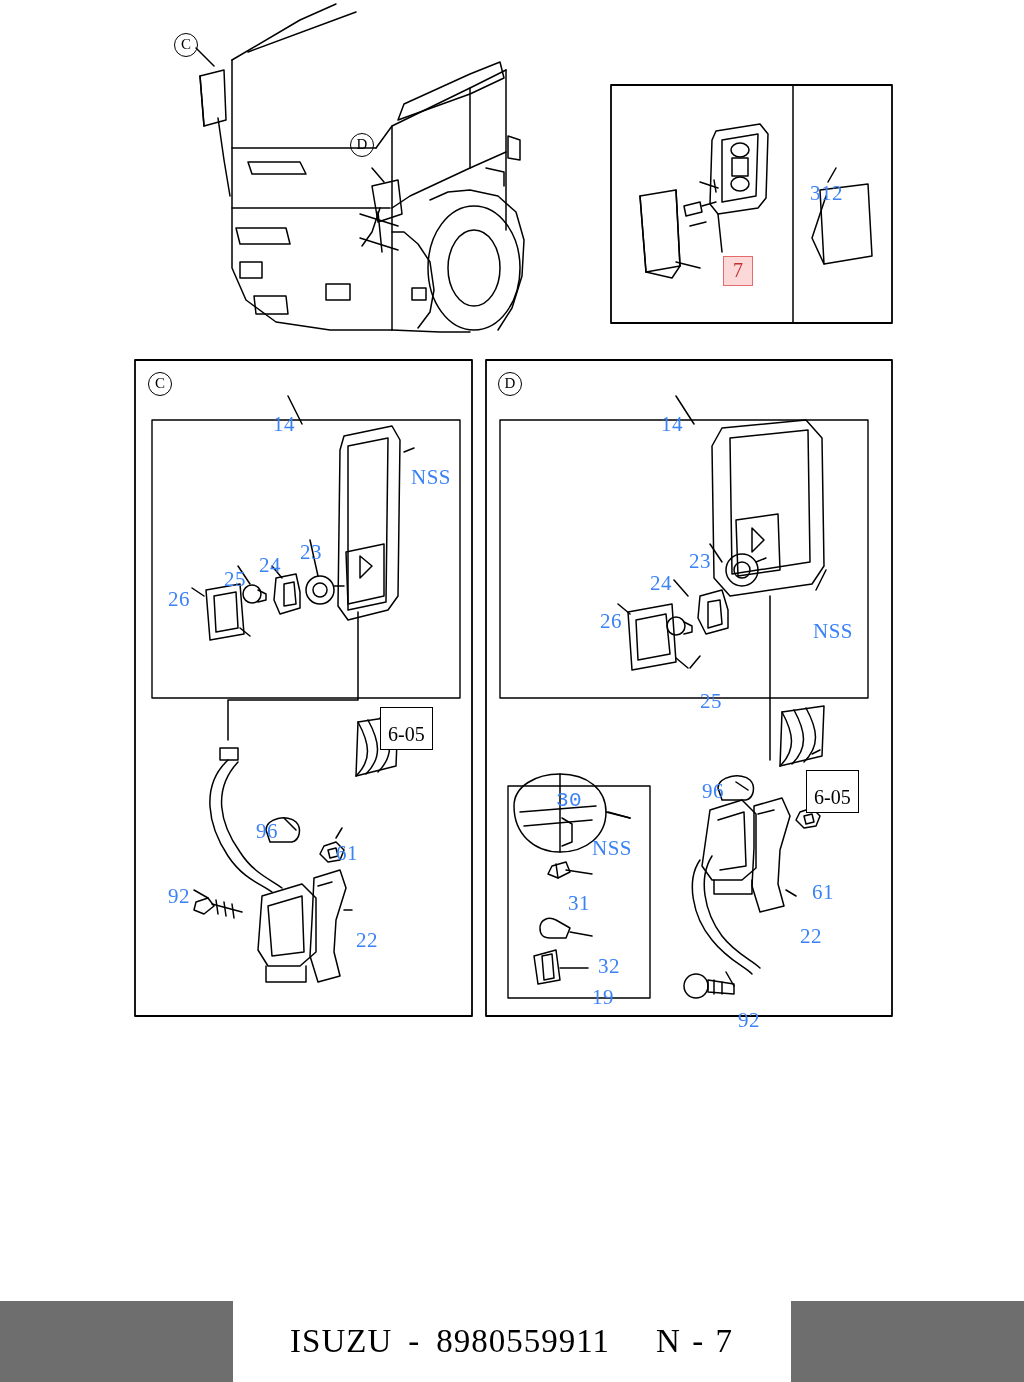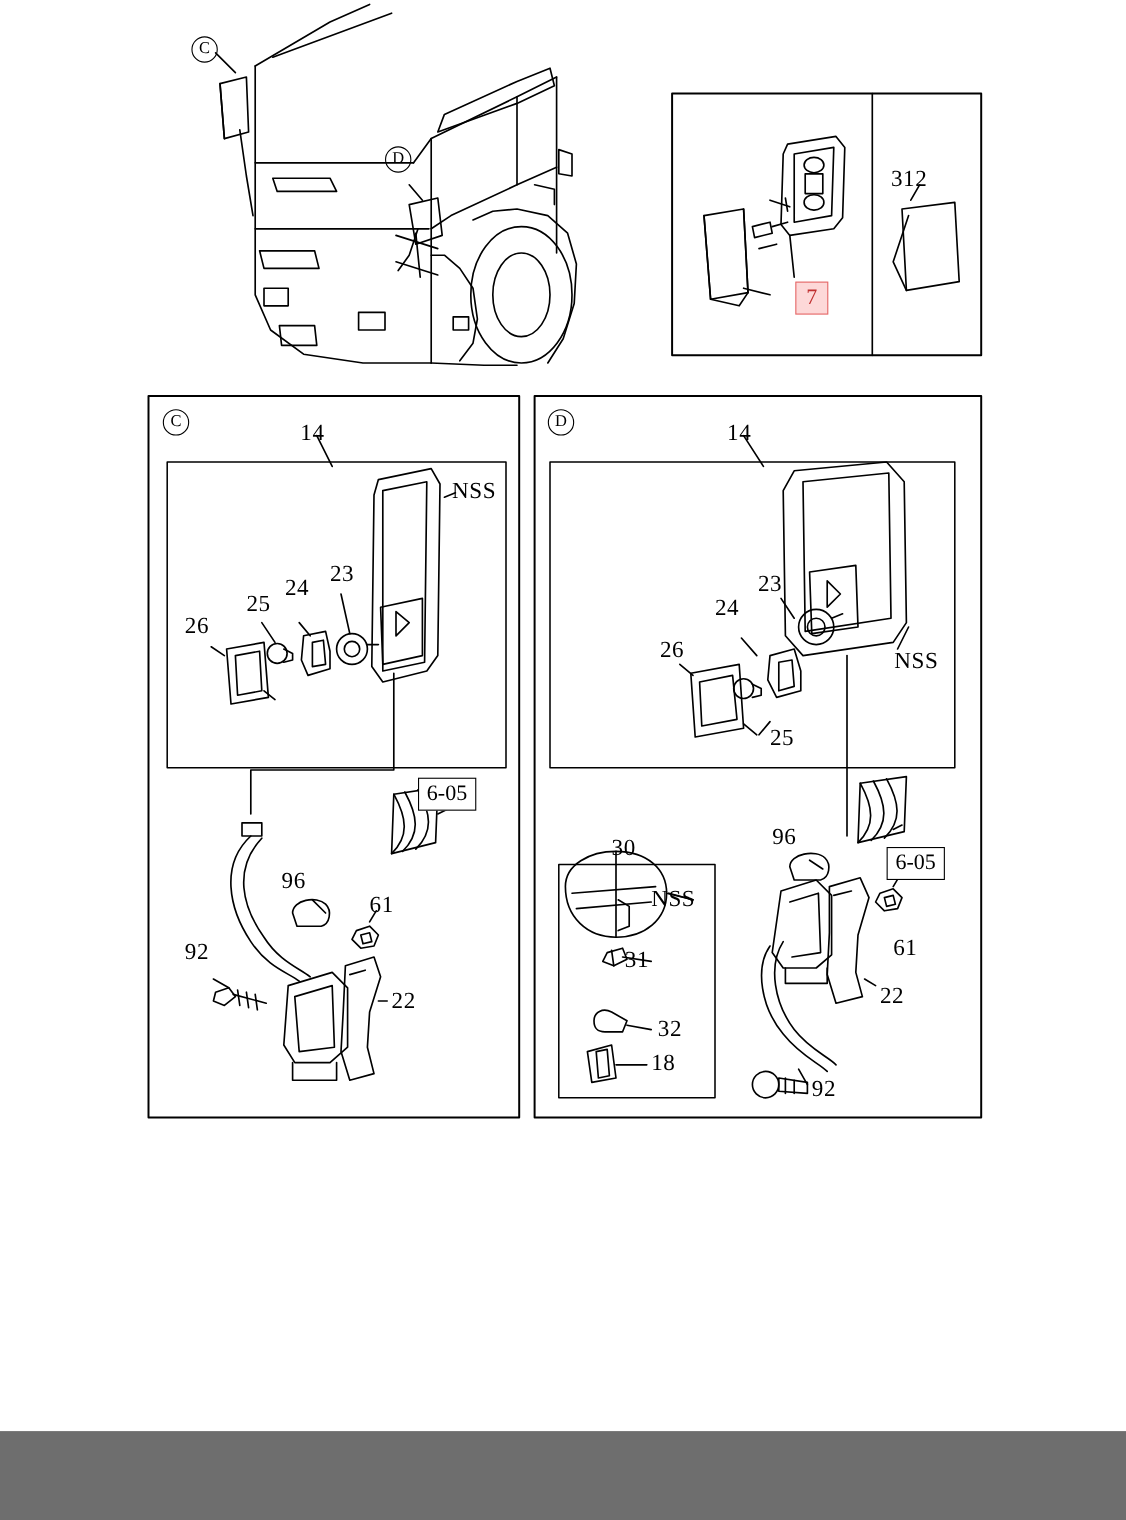--- a/index.html
+++ b/index.html
@@ -25,29 +25,30 @@
     position: absolute;
     left: 0; top: 0;
     width: 1024px;
     height: 1382px;
   }
   .lbl {
     position: absolute;
     font-family: "Liberation Serif", serif;
     font-size: 21px;
     letter-spacing: 0.5px;
-    color: #000000;
+    color: #3b82f6;
     white-space: nowrap;
+    margin-top: 31px;
   }
   .boxed {
     position: absolute;
     border: 1.6px solid #000;
     font-family: "Liberation Serif", serif;
     font-size: 20px;
-    padding: 2px 7px 3px 7px;
+    padding: 15px 7px 3px 7px;
     background: #fff;
     white-space: nowrap;
     text-align: center;
   }
   .highlight {
     position: absolute;
     background: #fdd8d8;
     border: 1.2px solid #e46b6b;
     color: #c03030;
     font-family: "Liberation Serif", serif;
@@ -345,21 +346,27 @@
   <div class="lbl" style="left:813px; top:588px;">NSS</div>
   <div class="lbl" style="left:689px; top:518px;">23</div>
   <div class="lbl" style="left:650px; top:540px;">24</div>
   <div class="lbl" style="left:600px; top:578px;">26</div>
   <div class="lbl" style="left:700px; top:658px;">25</div>
   <div class="lbl" style="left:702px; top:748px;">96</div>
   <div class="lbl" style="left:812px; top:849px;">61</div>
   <div class="lbl" style="left:738px; top:977px;">92</div>
   <div class="lbl" style="left:800px; top:893px;">22</div>
   <div class="boxed" style="left:806px; top:770px;">6-05</div>
-  <div class="lbl" style="left:556px; top:758px;">30</div>
+  <div class="lbl" style="left:556px; top:758px;font-family:Liberation Mono, monospace;">30</div>
   <div class="lbl" style="left:592px; top:805px;">NSS</div>
   <div class="lbl" style="left:568px; top:860px;">31</div>
   <div class="lbl" style="left:598px; top:923px;">32</div>
-  <div class="lbl" style="left:592px; top:954px;">18</div>
+  <div class="lbl" style="left:592px; top:954px;">19</div>
 
   <div id="footer"></div>
+  <div id="footer-inner">
+    <span class="brand">ISUZU</span>
+    <span class="brand">-</span>
+    <span class="partno">8980559911</span>
+    <span class="page">N - 7</span>
+  </div>
 
 </div>
 
 </body></html>

